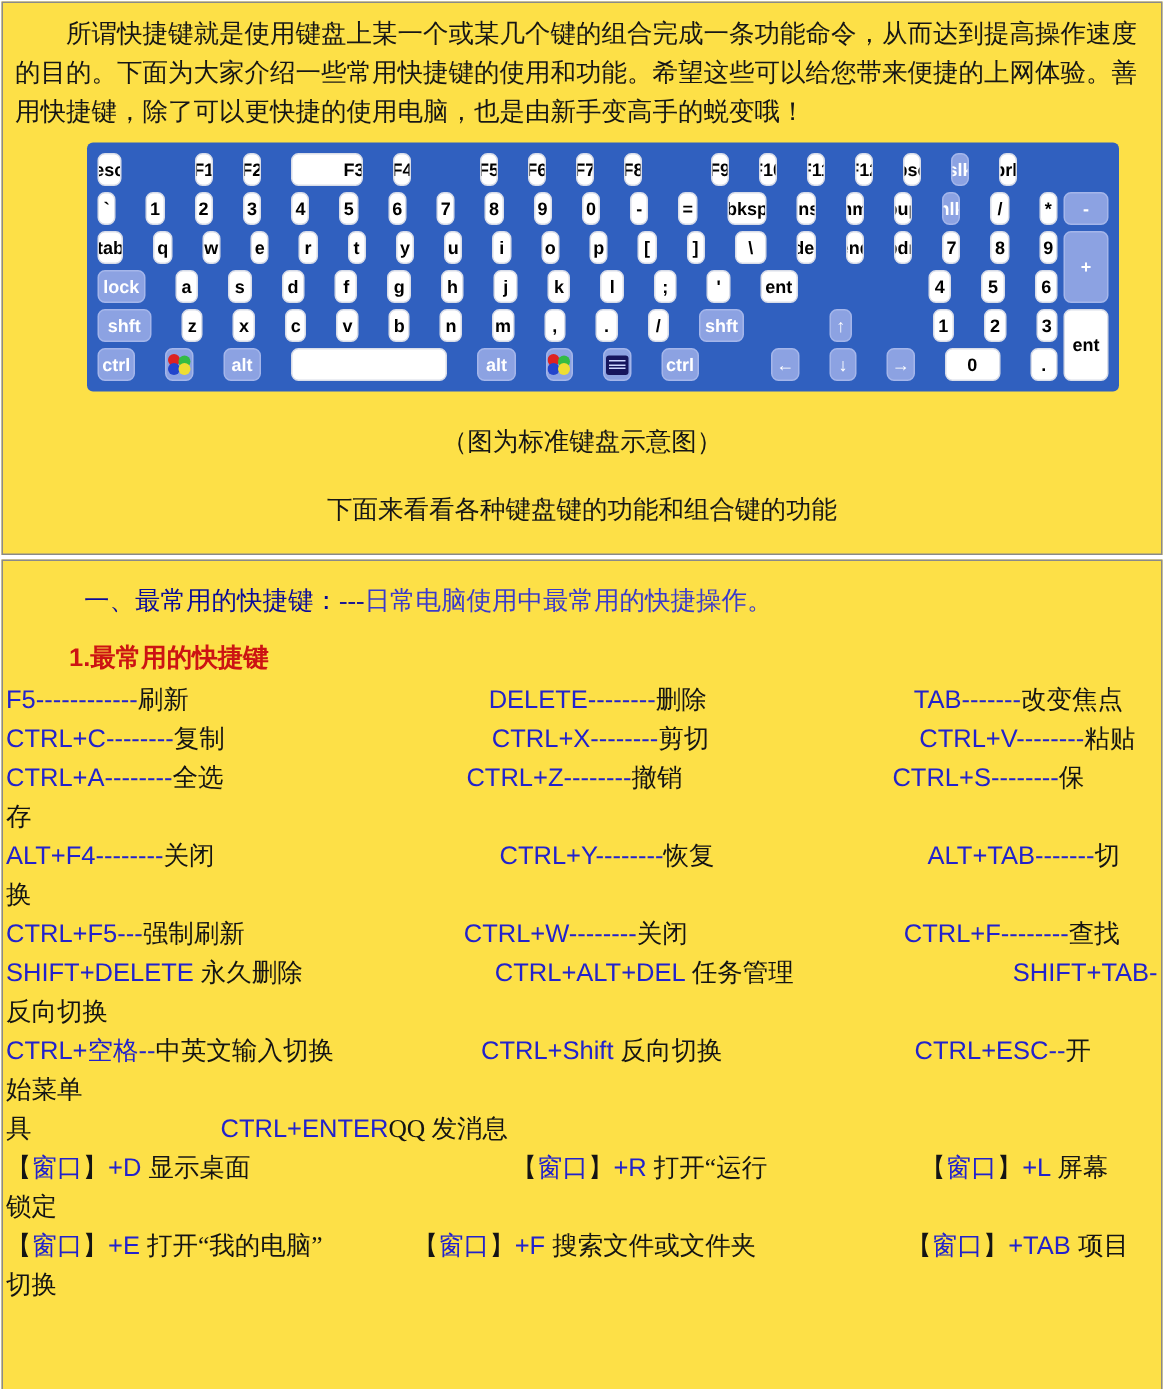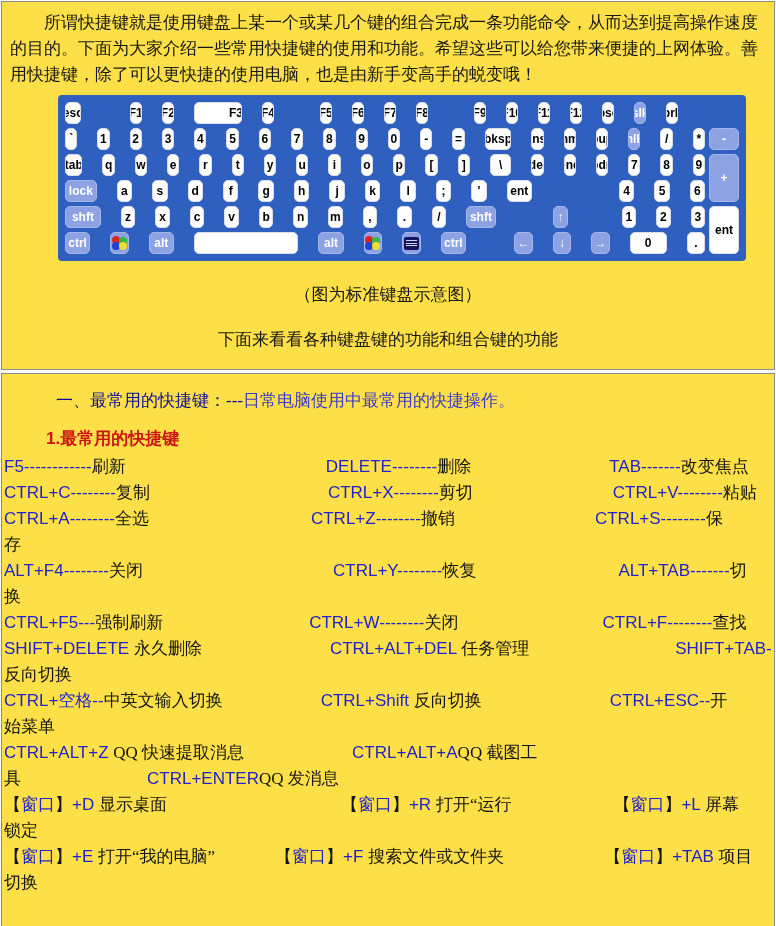--- a/index.html
+++ b/index.html
@@ -218,20 +218,19 @@
       <div class="sline"><span class="kblue">CTRL+C--------</span><span class="kdesc">复制</span><span class="sgap" style="width: 178px;"></span><span class="kblue">CTRL+X--------</span><span class="kdesc">剪切</span><span class="sgap" style="width: 140px;"></span><span class="kblue">CTRL+V--------</span><span class="kdesc">粘贴</span></div>
       <div class="sline"><span class="kblue">CTRL+A--------</span><span class="kdesc">全选</span><span class="sgap" style="width: 162px;"></span><span class="kblue">CTRL+Z--------</span><span class="kdesc">撤销</span><span class="sgap" style="width: 140px;"></span><span class="kblue">CTRL+S--------</span><span class="kdesc">保</span></div>
       <div class="sline"><span class="kdesc">存</span></div>
       <div class="sline"><span class="kblue">ALT+F4--------</span><span class="kdesc">关闭</span><span class="sgap" style="width: 190px;"></span><span class="kblue">CTRL+Y--------</span><span class="kdesc">恢复</span><span class="sgap" style="width: 142px;"></span><span class="kblue">ALT+TAB-------</span><span class="kdesc">切</span></div>
       <div class="sline"><span class="kdesc">换</span></div>
       <div class="sline"><span class="kblue">CTRL+F5---</span><span class="kdesc">强制刷新</span><span class="sgap" style="width: 146px;"></span><span class="kblue">CTRL+W--------</span><span class="kdesc">关闭</span><span class="sgap" style="width: 144px;"></span><span class="kblue">CTRL+F--------</span><span class="kdesc">查找</span></div>
       <div class="sline"><span class="kblue">SHIFT+DELETE </span><span class="kdesc">永久删除</span><span class="sgap" style="width: 128px;"></span><span class="kblue">CTRL+ALT+DEL </span><span class="kdesc">任务管理</span><span class="sgap" style="width: 146px;"></span><span class="kblue">SHIFT+TAB-</span></div>
       <div class="sline"><span class="kdesc">反向切换</span></div>
       <div class="sline"><span class="kblue">CTRL+空格--</span><span class="kdesc">中英文输入切换</span><span class="sgap" style="width: 98px;"></span><span class="kblue">CTRL+Shift </span><span class="kdesc">反向切换</span><span class="sgap" style="width: 128px;"></span><span class="kblue">CTRL+ESC--</span><span class="kdesc">开</span></div>
       <div class="sline"><span class="kdesc">始菜单</span></div>
-      <div class="sline"><span class="kblue">CTRL+ALT+Z </span><span class="kdesc">QQ 快速提取消息</span><span class="sgap" style="width: 108px;"></span><span class="kblue">CTRL+ALT+A</span><span class="kdesc">QQ 截图工</span></div>
       <div class="sline"><span class="kdesc">具</span><span class="sgap" style="width: 126px;"></span><span class="kblue">CTRL+ENTER</span><span class="kdesc">QQ 发消息</span></div>
       <div class="sline"><span class="kdesc">【</span><span class="kblue">窗口</span><span class="kdesc">】</span><span class="kblue">+D </span><span class="kdesc">显示桌面</span><span class="sgap" style="width: 174px;"></span><span class="kdesc">【</span><span class="kblue">窗口</span><span class="kdesc">】</span><span class="kblue">+R </span><span class="kdesc">打开“运行</span><span class="sgap" style="width: 102px;"></span><span class="kdesc">【</span><span class="kblue">窗口</span><span class="kdesc">】</span><span class="kblue">+L </span><span class="kdesc">屏幕</span></div>
       <div class="sline"><span class="kdesc">锁定</span></div>
       <div class="sline"><span class="kdesc">【</span><span class="kblue">窗口</span><span class="kdesc">】</span><span class="kblue">+E </span><span class="kdesc">打开“我的电脑”</span><span class="sgap" style="width: 60px;"></span><span class="kdesc">【</span><span class="kblue">窗口</span><span class="kdesc">】</span><span class="kblue">+F </span><span class="kdesc">搜索文件或文件夹</span><span class="sgap" style="width: 100px;"></span><span class="kdesc">【</span><span class="kblue">窗口</span><span class="kdesc">】</span><span class="kblue">+TAB </span><span class="kdesc">项目</span></div>
       <div class="sline"><span class="kdesc">切换</span></div>
     </div>
 </div>
 
 </body></html>

